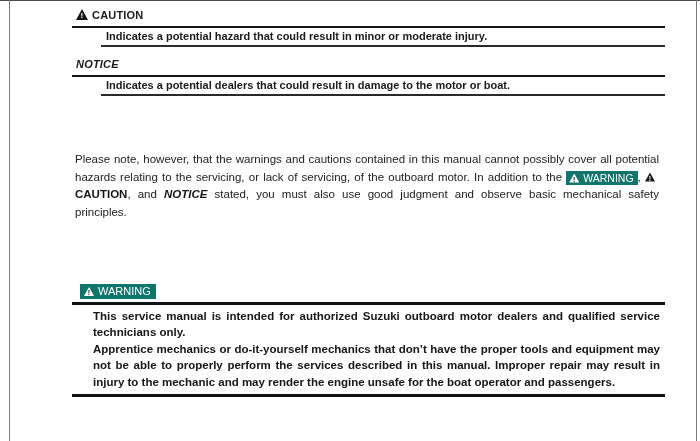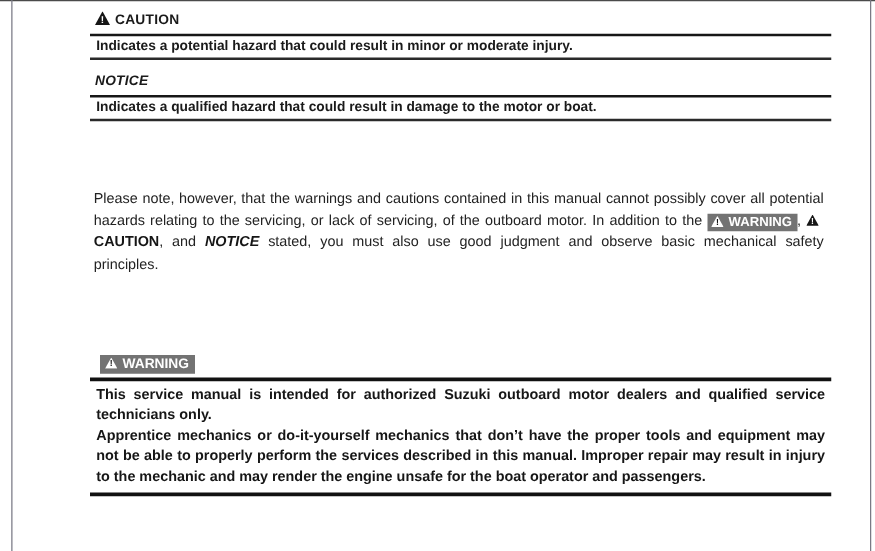--- a/index.html
+++ b/index.html
@@ -23,21 +23,21 @@
   
   .defs { position:absolute; top:9px; left:0; right:0; }
   .def-heading {
     font-weight:bold; font-size:11px; line-height:11px;
     padding:0 0 5px 4px; border-bottom:2px solid #161616;
     letter-spacing:0.2px;
   }
   .def-heading.italic { font-style:italic; }
   .def-body {
     font-weight:bold; font-size:11px; line-height:11px;
-    padding:3px 0 3px 5px; border-bottom:2px solid #2a2a2a;
+    padding:3px 0 3px 5px; border-bottom:2px solid #2a2a2a;margin-left:29px;
   }
   .def-section { margin-bottom:12px; }
   .def-section.tight { margin-bottom:8px; }
 
   
   .tri {
     position:relative; display:inline-block;
     width:12px; height:11px; vertical-align:-1px; margin-right:4px;
   }
   .tri::before {
@@ -54,39 +54,39 @@
   .tri.small { width:10px; height:9px; }
   .tri.small::after { font-size:7px; line-height:9px; }
 
   
   .intro {
     position:absolute; top:151px; left:3px; right:6px;
     font-size:11.5px; line-height:17.6px; text-align:justify;
     color:#222;
   }
   .badge {
-    display:inline-block; background:#737373; color:#fff;
-    font-weight:bold; font-size:10.5px; line-height:12px;
+    display:inline-block; background:#0f766e; color:#fff;
+    font-weight:normal; font-size:10.5px; line-height:12px;
     padding:1px 4px 1px 3px; white-space:nowrap;
     vertical-align:-1px;
   }
   .bold { font-weight:bold; color:#161616; }
   .bold-italic { font-weight:bold; font-style:italic; color:#161616; }
 
   
   .warning-block { position:absolute; top:280px; left:0; right:0; }
   .warning-block .badge { margin-left:8px; font-size:11px; padding:1px 5px 2px 4px; }
   .warning-text {
     margin-top:3px;
     border-top:3px solid #111; border-bottom:3px solid #111;
     padding:3px 5px 4px 5px;
   }
   .warning-text p {
     font-weight:bold; font-size:11.5px; line-height:16.4px;
-    text-align:justify; color:#161616;
+    text-align:justify; color:#161616;margin-left:16px;
   }
 </style>
 </head>
 <body>
 
 <div class="page">
   <div class="border-top"></div>
   <div class="border-left"></div>
   <div class="border-right"></div>
 
@@ -98,21 +98,21 @@
         <div class="def-heading">
           <span class="tri"></span><span>CAUTION</span>
         </div>
         <div class="def-body">Indicates a potential hazard that could result in minor or moderate injury.</div>
       </section>
 
       <section class="def-section">
         <div class="def-heading italic">
           <span>NOTICE</span>
         </div>
-        <div class="def-body">Indicates a qualified hazard that could result in damage to the motor or boat.</div>
+        <div class="def-body">Indicates a potential dealers that could result in damage to the motor or boat.</div>
       </section>
 
       <section class="def-section tight">
       </section>
 
     </div>
 
     <p class="intro"><span>Please note, however, that the warnings and cautions contained in this manual cannot possibly cover all potential hazards relating to the servicing, or lack of servicing, of the outboard motor. In addition to the </span><span class="badge"><span class="tri white small"></span><span>WARNING</span></span><span>, </span><span class="bold"><span class="tri small"></span><span>CAUTION</span></span><span>, and </span><span class="bold-italic">NOTICE</span><span> stated, you must also use good judgment and observe basic mechanical safety principles.</span></p>
 
     <div class="warning-block">

